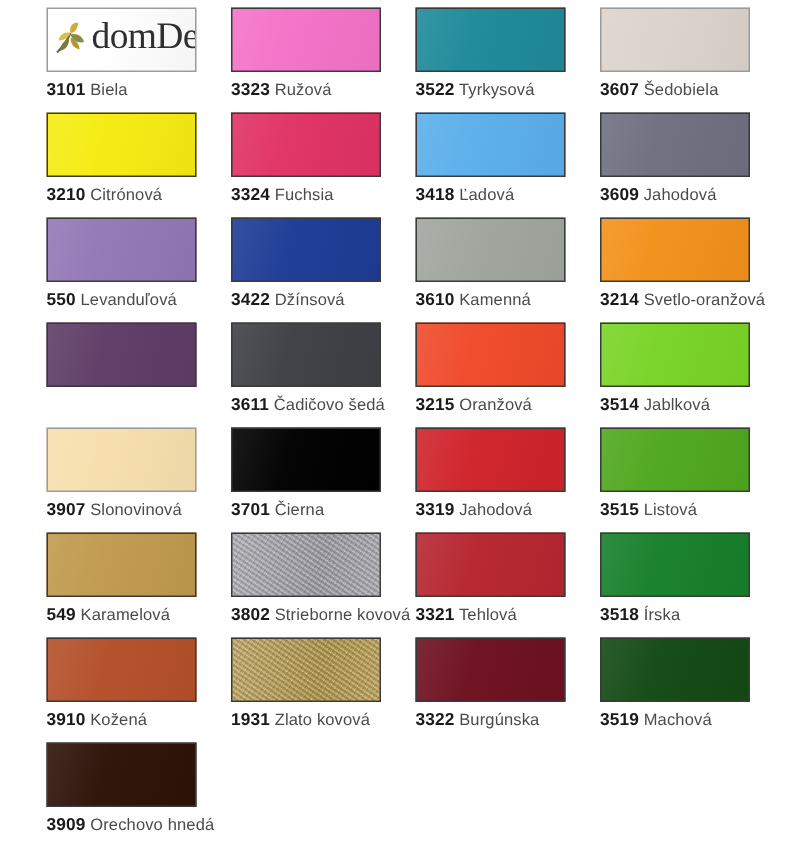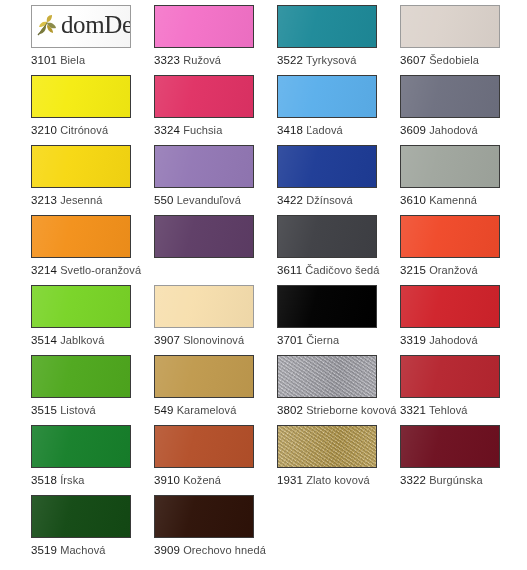--- a/index.html
+++ b/index.html
@@ -78,21 +78,21 @@
   .swatch-label {
     margin-top: 6px;
     font-size: 11px;
     color: #4d4d4d;
     white-space: nowrap;
     letter-spacing: 0.1px;
     line-height: 13px;
   }
 
   .swatch-code {
-    font-weight: normal;
+    font-weight: bold;
     color: #1a1a1a;
     font-size: 11.5px;
   }
 
   .swatch-name {
     color: #4a4a4a;
     margin-top: 28px;
   }
 
   
@@ -182,26 +182,20 @@
       </div>
       <div class="swatch-label"><span class="swatch-code">3418</span> <span class="swatch-name">Ľadová</span></div>
     </div>
     <div class="swatch-cell">
       <div class="swatch-chip" style="background-color: rgb(110, 112, 128);">
         <div class="sheen"></div>
       </div>
       <div class="swatch-label"><span class="swatch-code">3609</span> <span class="swatch-name">Jahodová</span></div>
     </div>
     <div class="swatch-cell">
-      <div class="swatch-chip" style="background-color: rgb(247, 216, 18);">
-        <div class="sheen"></div>
-      </div>
-      <div class="swatch-label"><span class="swatch-code">3213</span> <span class="swatch-name">Jesenná</span></div>
-    </div>
-    <div class="swatch-cell">
       <div class="swatch-chip" style="background-color: rgb(147, 120, 181);">
         <div class="sheen"></div>
       </div>
       <div class="swatch-label"><span class="swatch-code">550</span> <span class="swatch-name">Levanduľová</span></div>
     </div>
     <div class="swatch-cell">
       <div class="swatch-chip" style="background-color: rgb(30, 60, 150);">
         <div class="sheen"></div>
       </div>
       <div class="swatch-label"><span class="swatch-code">3422</span> <span class="swatch-name">Džínsová</span></div>

